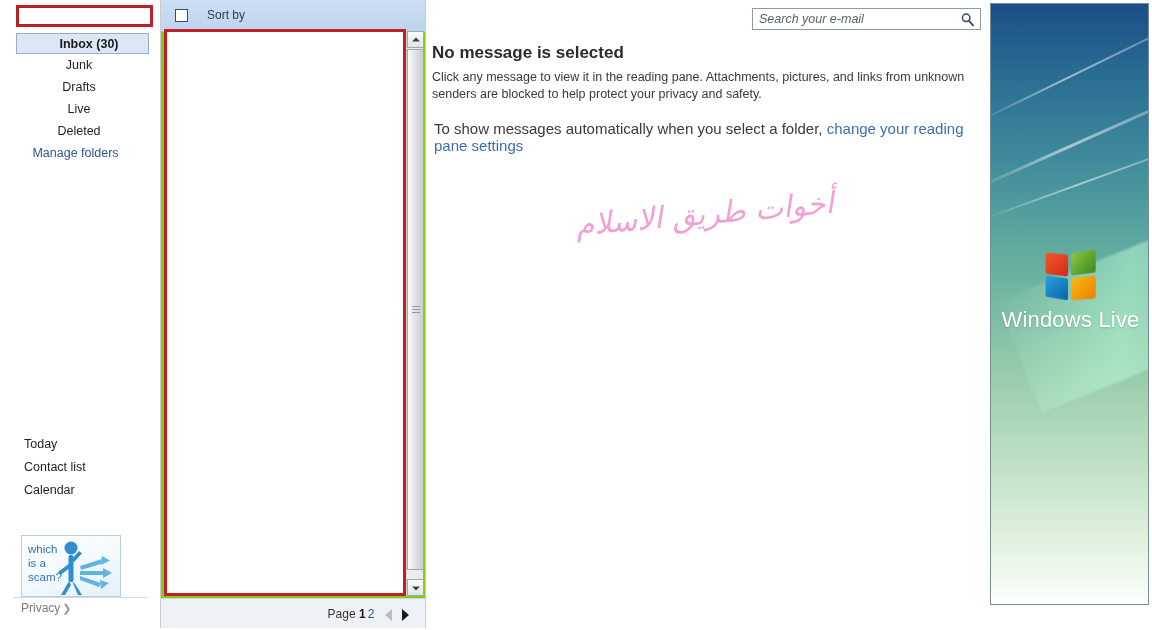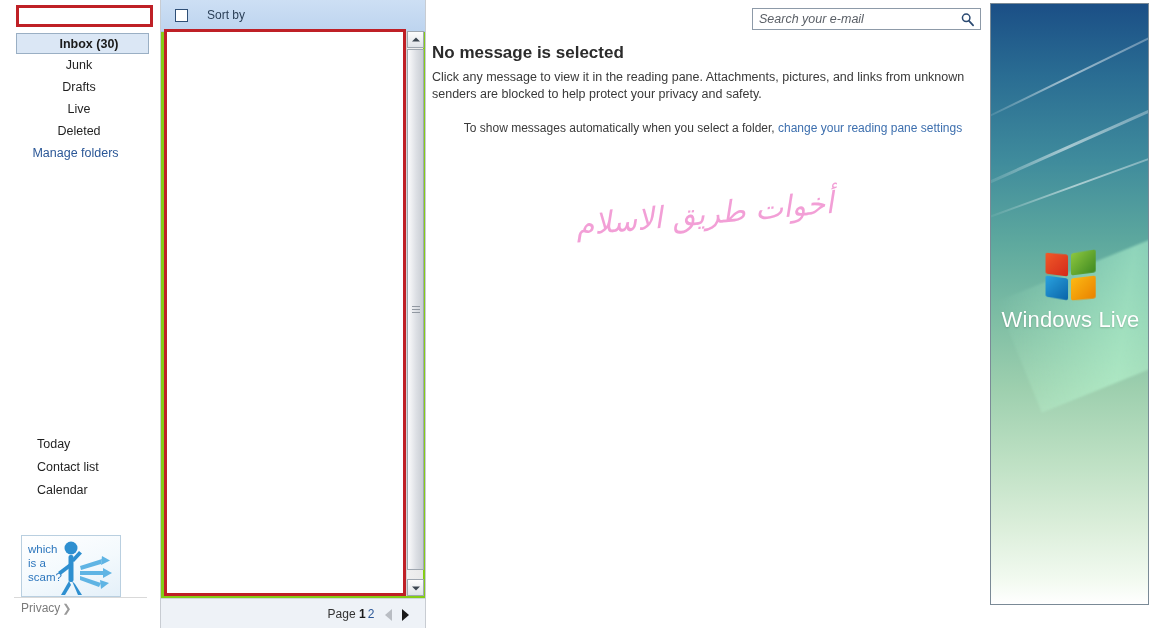--- a/index.html
+++ b/index.html
@@ -62,21 +62,21 @@
   .folder-item.link { color: #2b5797; padding-left: 10px; }
 
   .related-block { position: absolute; left: 0; top: 433px; width: 161px; }
   .related-head {
     height: 22px; line-height: 22px;
     padding-left: 17px;
     font-size: 12.5px; color: #333;
   }
   .related-item {
     height: 23px; line-height: 23px;
-    padding-left: 37px;
+    padding-left: 24px;
     font-size: 12.5px; color: #1f1f1f;
   }
 
   
   #ad-banner {
     position: absolute;
     left: 21px; top: 535px;
     width: 100px; height: 62px;
     background: linear-gradient(160deg,#ffffff 0%,#f3f9fd 55%,#e4f0f9 100%);
     border: 1px solid #b9cfe0;
@@ -233,23 +233,23 @@
   #no-msg-title {
     position: absolute; left: 6px; top: 43px;
     font-size: 17px; font-weight: bold; color: #2b2b2b;
   }
   #no-msg-body {
     position: absolute; left: 6px; top: 69px;
     width: 546px;
     font-size: 12.5px; line-height: 17px; color: #3a3a3a;
   }
   #reading-pane-note {
-    position: absolute; left: 14px; top: 120px;
+    position: absolute; left: 8px; top: 120px;
     width: 546px;
-    font-size: 12px; line-height: 17px; color: #3a3a3a; text-align: center;
+    font-size: 15px; line-height: 17px; color: #3a3a3a;
   }
   #reading-pane-note a { color: #3d6fae; text-decoration: none; }
 
   #watermark {
     position: absolute; left: 10px; top: 196px;
     width: 540px; height: 70px;
     text-align: center;
     direction: rtl;
     font-family: "DejaVu Sans", sans-serif;
     font-size: 30px;

